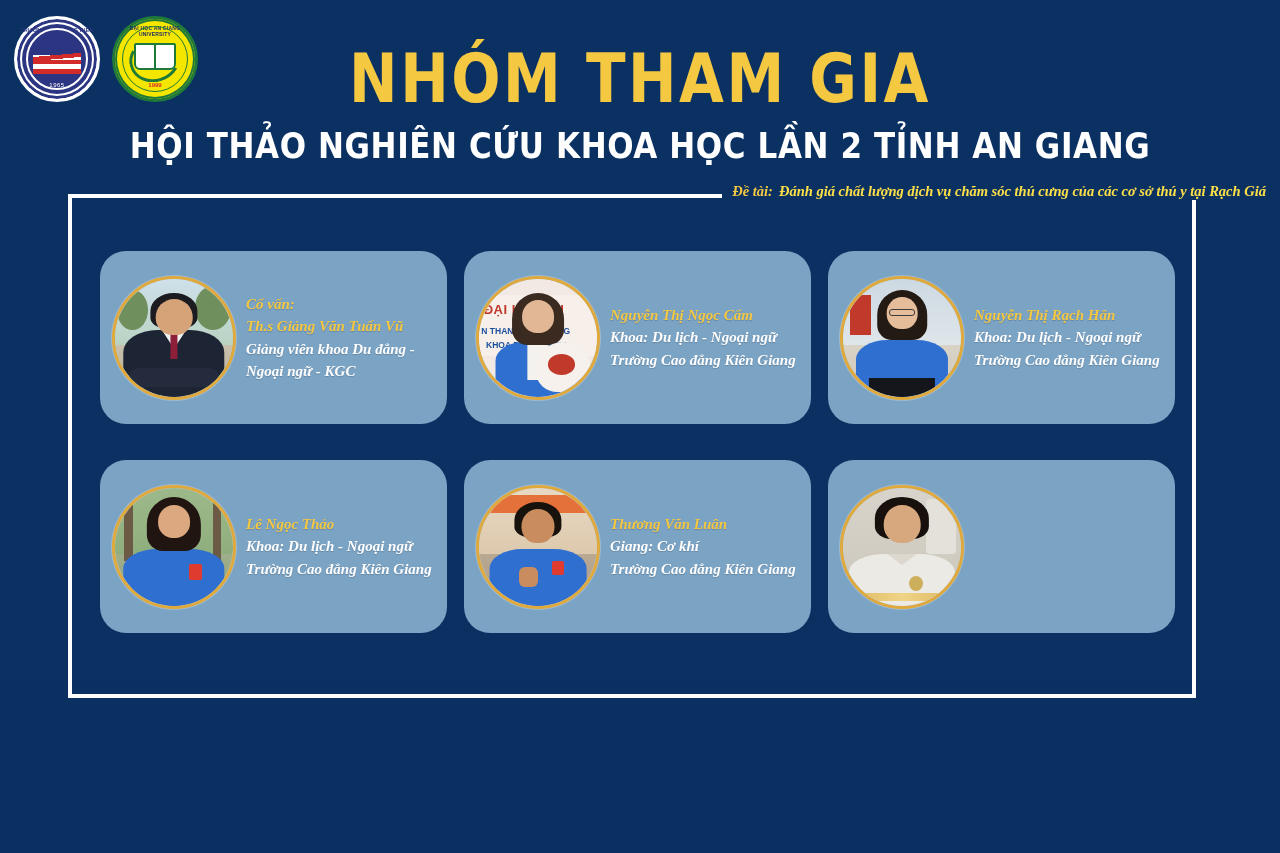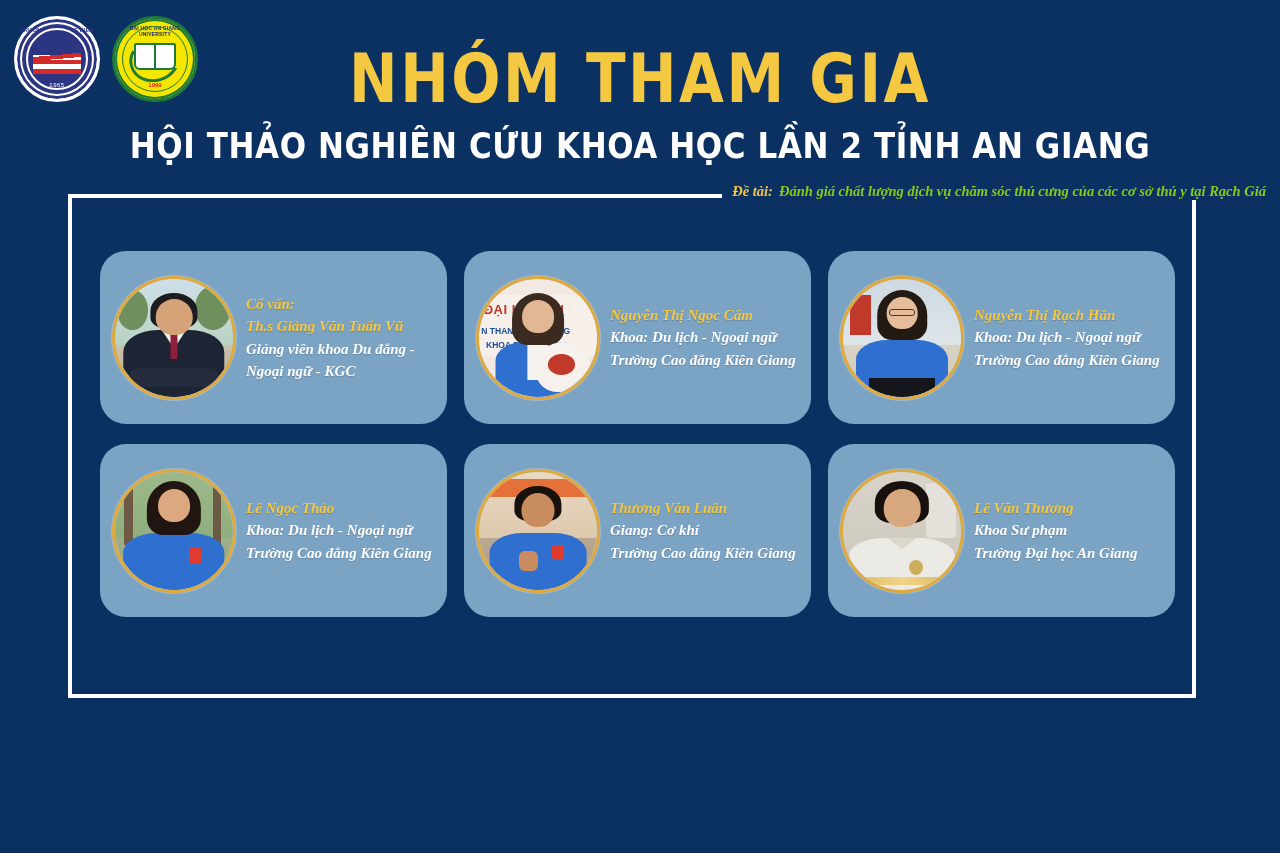--- a/index.html
+++ b/index.html
@@ -187,41 +187,41 @@
     align-items: baseline;
     gap: 6px;
     background: #0b3163;
     padding: 0 8px 0 10px;
     font-style: italic;
     font-weight: bold;
     font-size: 14.5px;
     white-space: nowrap;
   }
   .topic .lbl { color: #f5c842; }
-  .topic .txt { color: #84cc16; }
+  .topic .txt { color: #fde047; }
 
   
   .frame {
     position: absolute;
     left: 68px;
     top: 194px;
     width: 1128px;
     height: 504px;
     border: 4px solid #ffffff;
   }
 
   
   .grid {
     position: absolute;
     left: 100px;
     top: 251px;
     width: 1075px;
     display: flex;
     flex-wrap: wrap;
-    gap: 20px 17px;
+    gap: 36px 17px;
   }
 
   .card {
     width: 347px;
     height: 173px;
     background: #7ba3c4;
     border-radius: 26px;
     display: flex;
     align-items: center;
     padding: 0 10px 0 12px;
@@ -486,21 +486,16 @@
           <div class="sky"></div>
             <div class="panel"></div>
           <div class="body"></div>
             <div class="collar"></div>
           <div class="hair"></div>
             <div class="head"></div>
           <div class="emblem"></div>
             <div class="gold"></div>
         </div>
       </div>
-      <div class="info">
-        <div class="name">Lê Văn Thương</div>
-        <div class="line">Khoa Sư phạm</div>
-        <div class="line">Trường Đại học An Giang</div>
-      </div>
     </div>
 
   </div>
 </div>
 
 </body></html>

